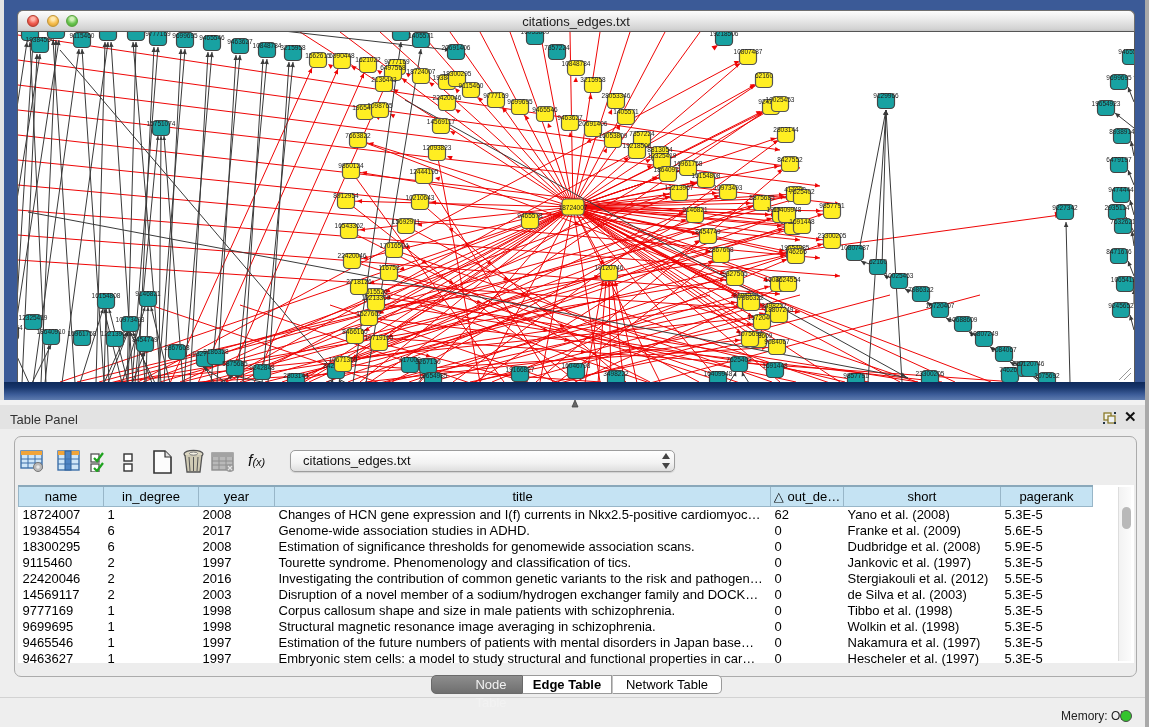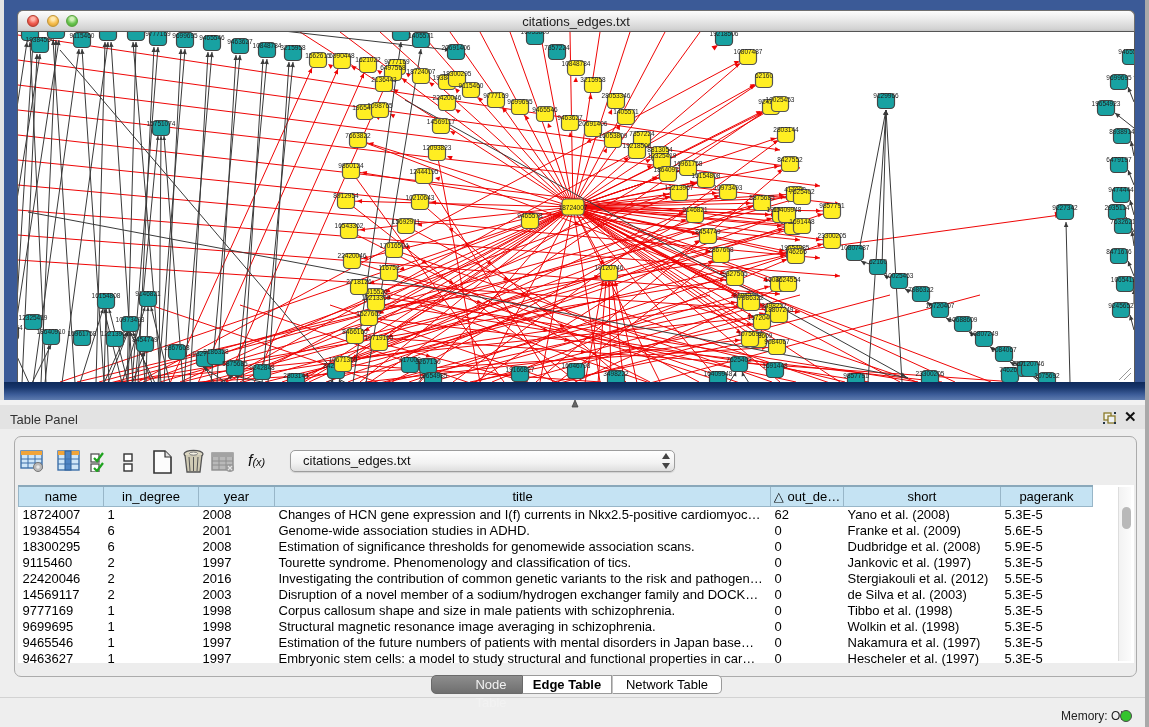--- a/index.html
+++ b/index.html
@@ -1013,21 +1013,21 @@
           <td>1</td>
           <td>2008</td>
           <td>Changes of HCN gene expression and I(f) currents in Nkx2.5‑positive cardiomyoc…</td>
           <td>62</td>
           <td>Yano et al. (2008)</td>
           <td>5.3E‑5</td>
         </tr>
 <tr>
           <td>19384554</td>
           <td>6</td>
-          <td>2001</td>
+          <td>2017</td>
           <td>Genome‑wide association studies in ADHD.</td>
           <td>0</td>
           <td>Franke et al. (2009)</td>
           <td>5.6E‑5</td>
         </tr>
 <tr>
           <td>18300295</td>
           <td>6</td>
           <td>2008</td>
           <td>Estimation of significance thresholds for genomewide association scans.</td>

